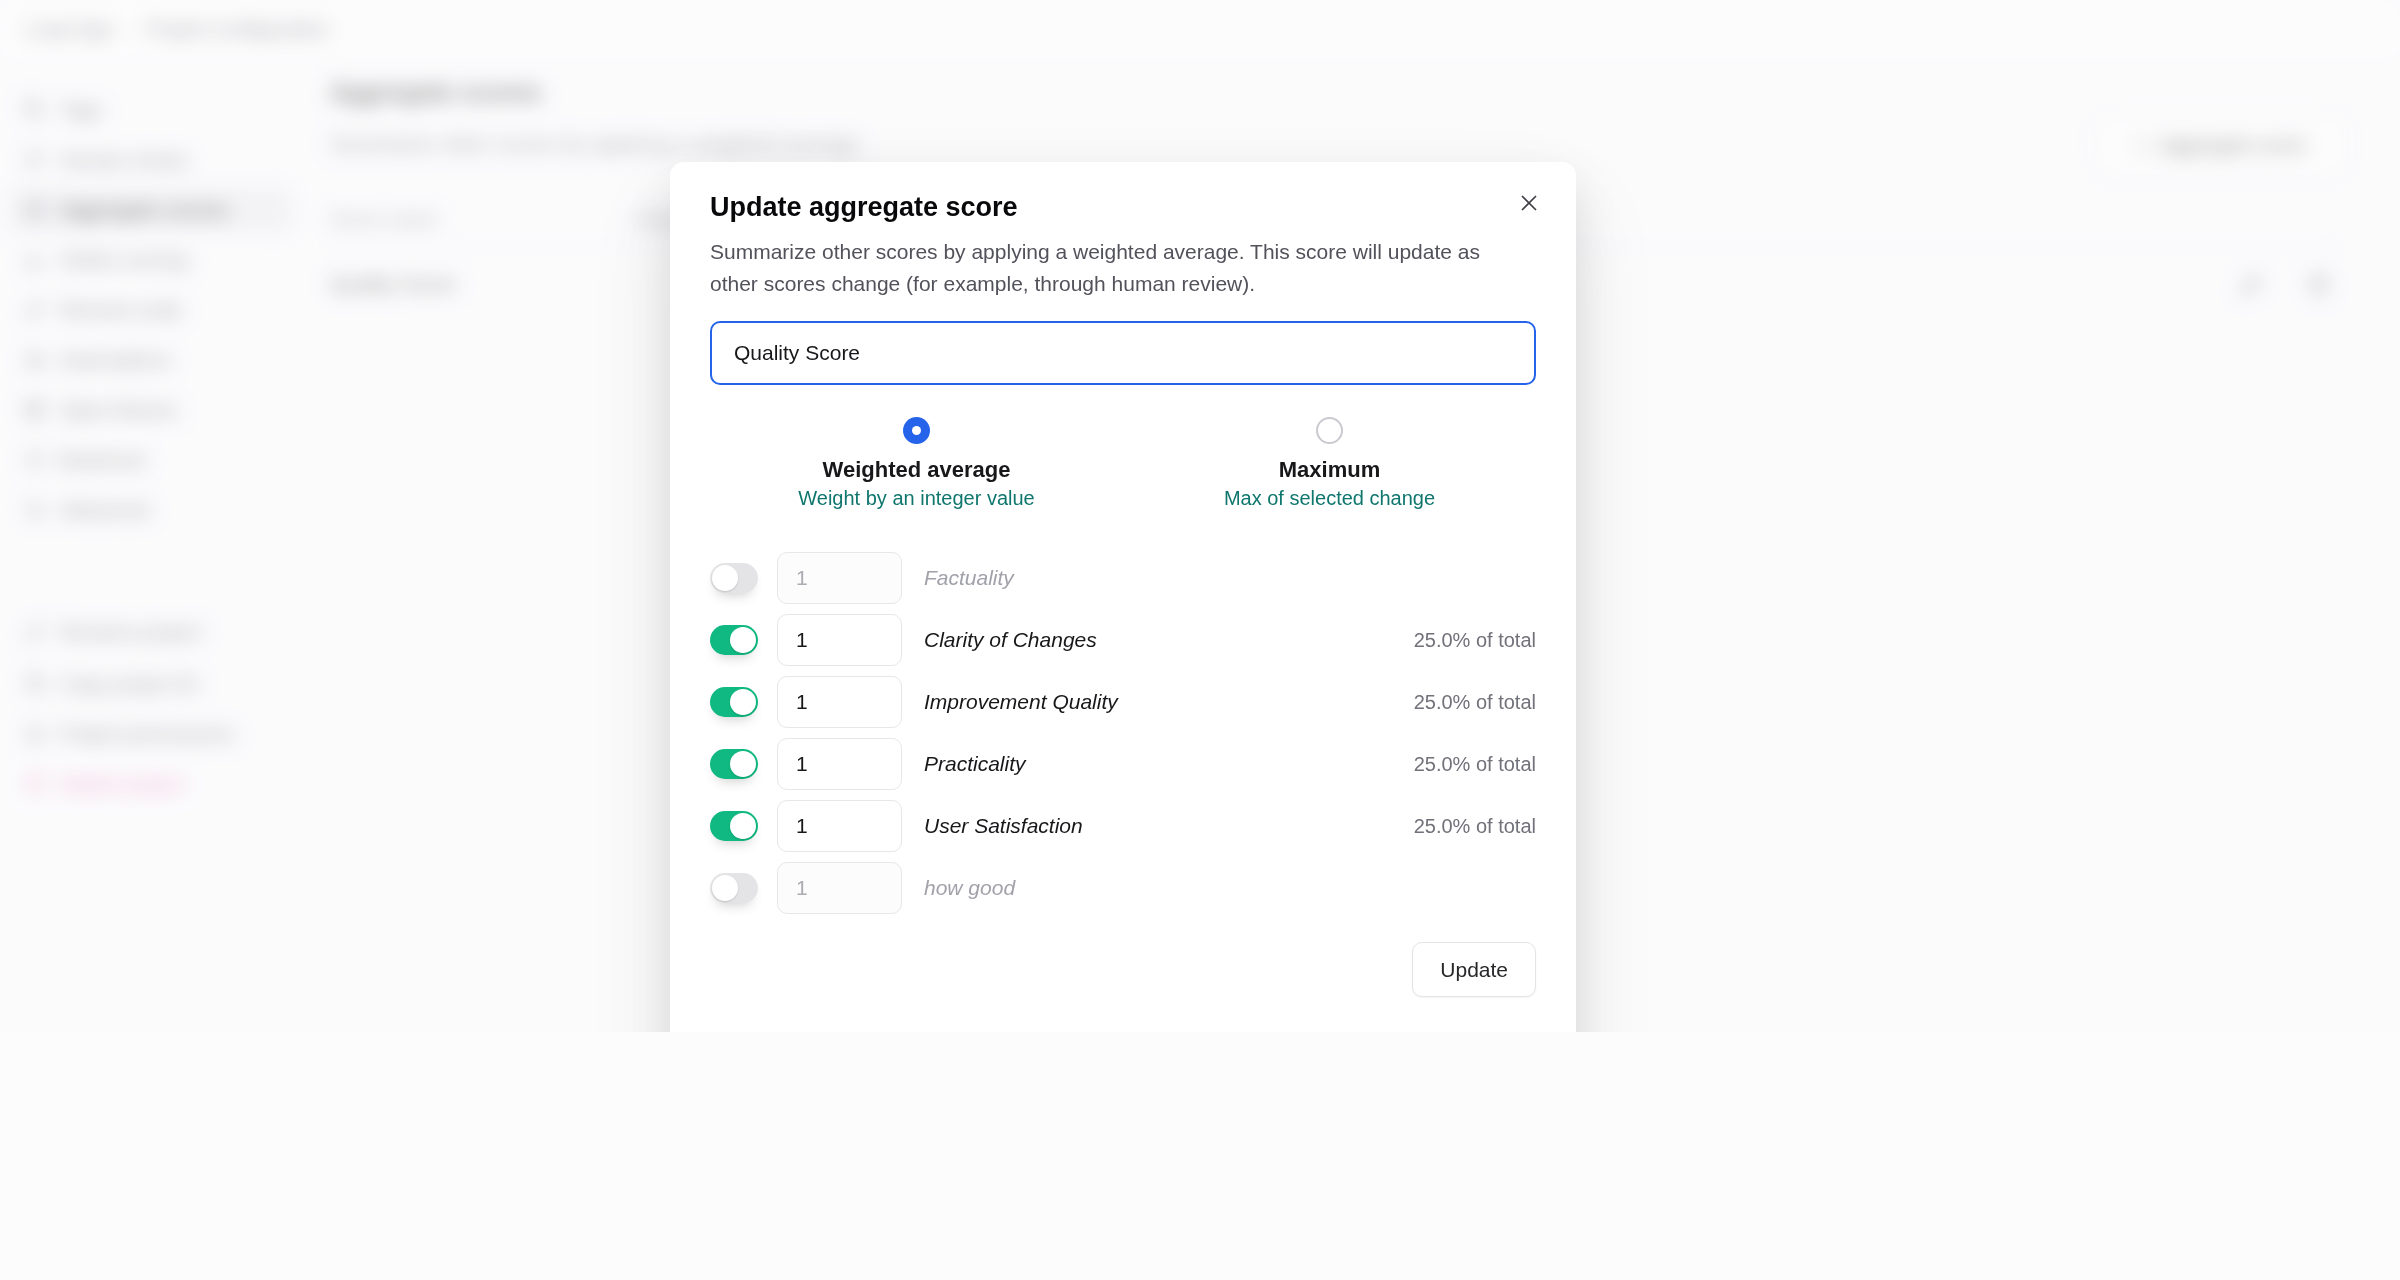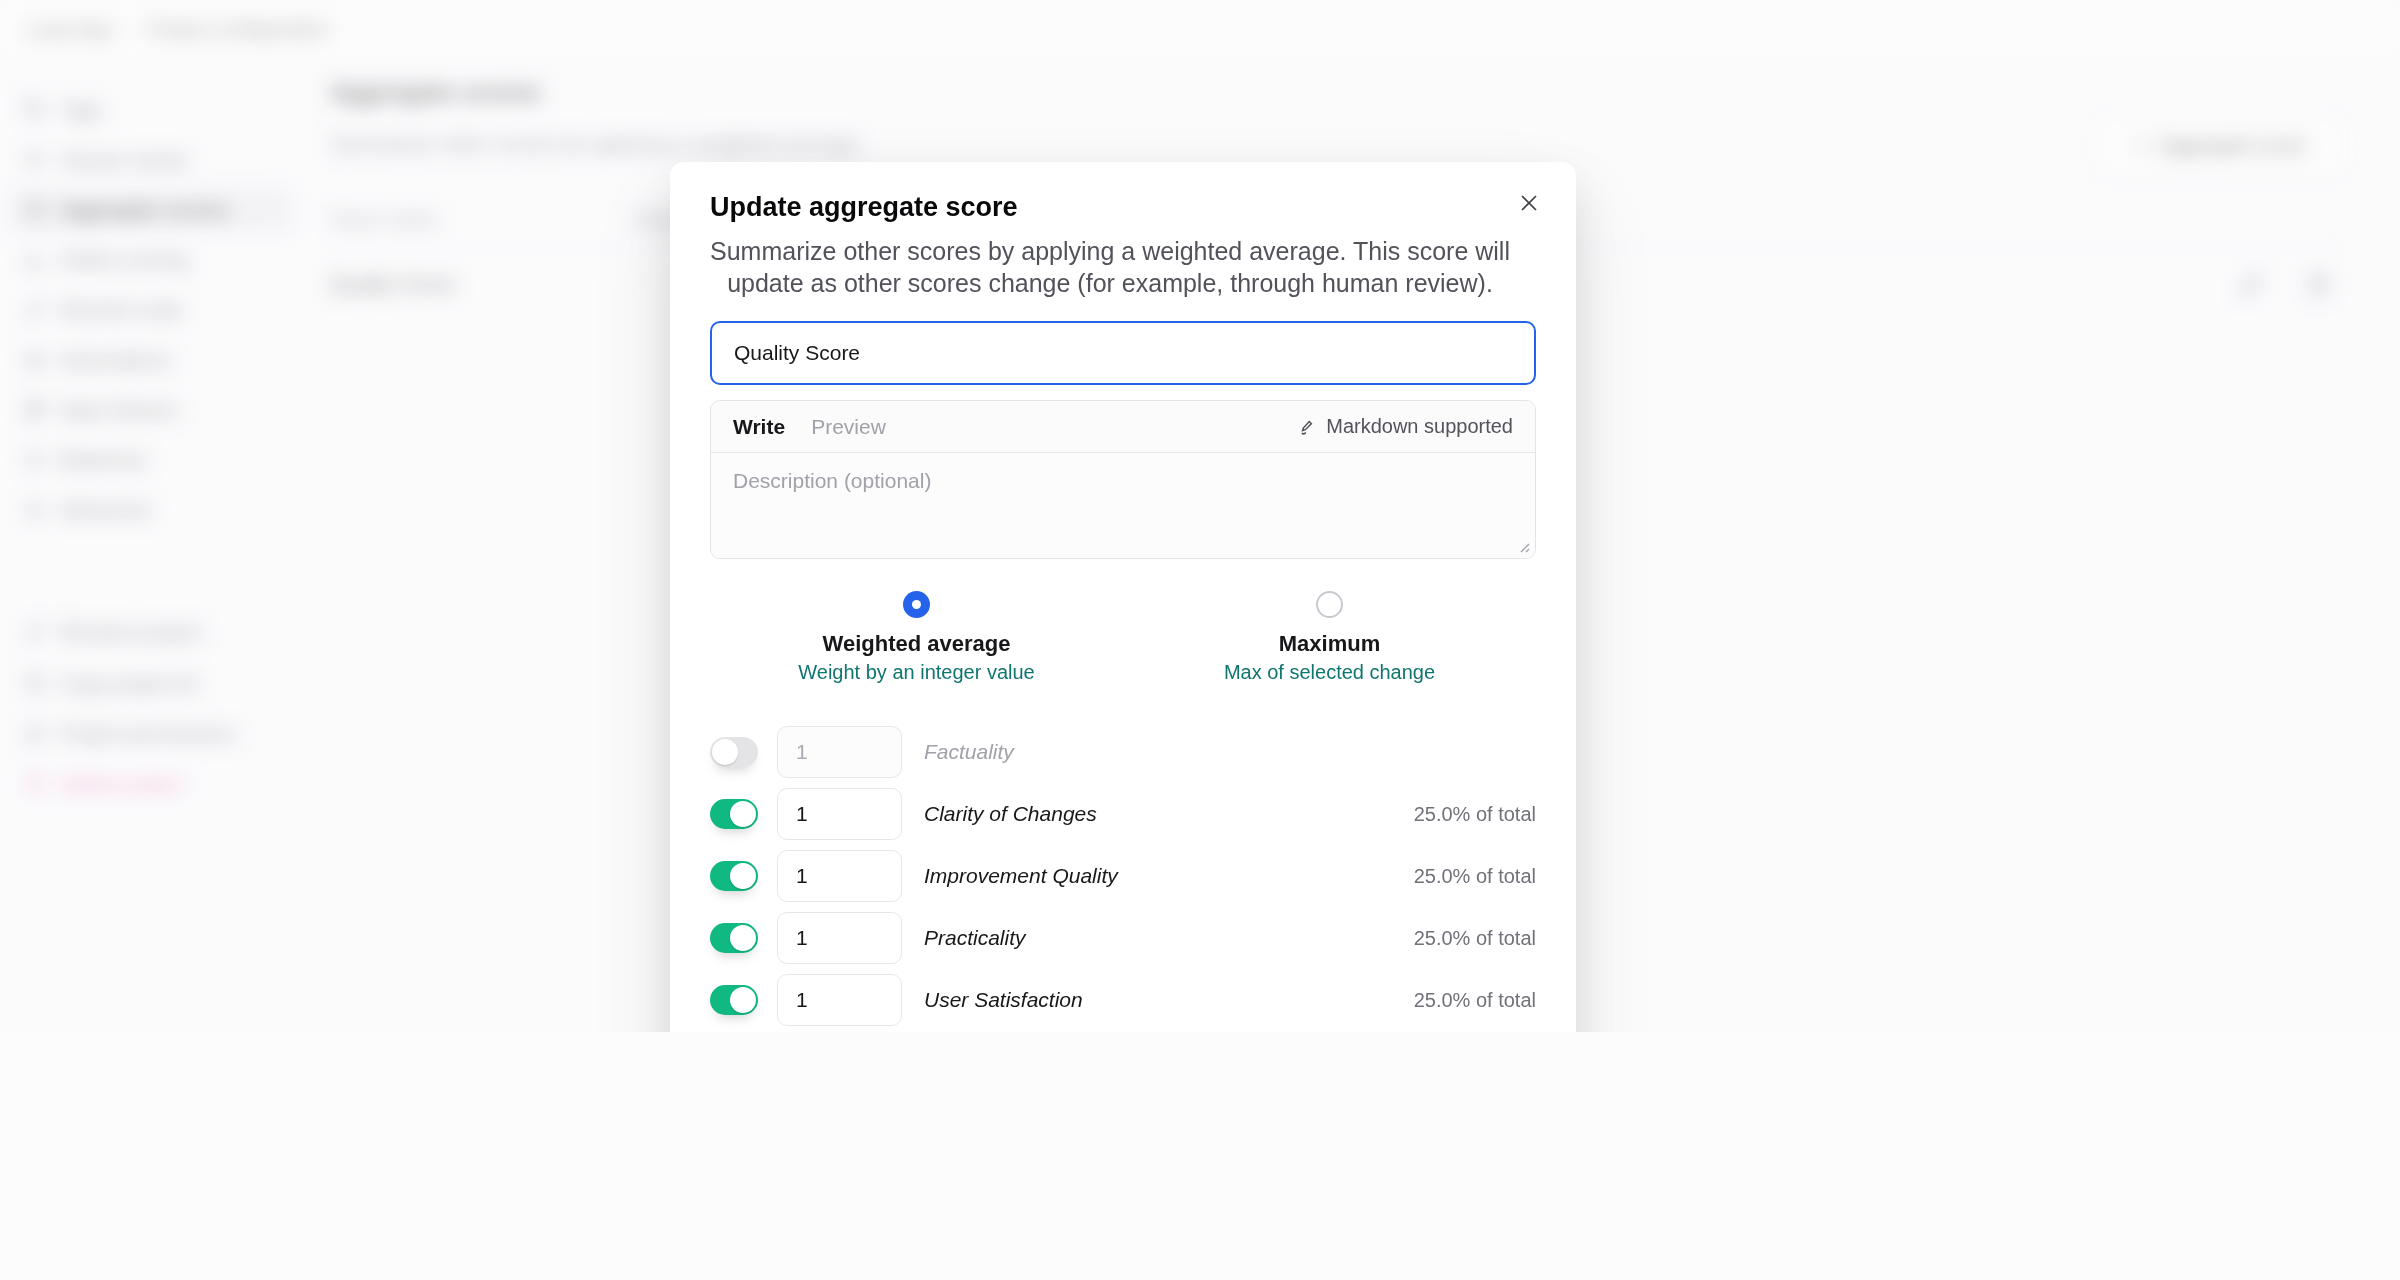--- a/index.html
+++ b/index.html
@@ -38,21 +38,21 @@
   
   .overlay { position:absolute; inset:0; background:rgba(250,250,251,.55); }
 
   
   .modal { position:absolute; left:670px; top:162px; width:906px; height:1055px; background:#ffffff;
            border-radius:14px; box-shadow:0 18px 45px rgba(0,0,0,.10), 0 40px 90px rgba(0,0,0,.08);
            padding:28px 40px 39px 40px; display:flex; flex-direction:column; }
   .m-title { font-size:27px; line-height:34px; font-weight:bold; color:#09090b; }
   .m-close { position:absolute; top:24px; right:30px; width:34px; height:34px; display:flex;
              align-items:center; justify-content:center; color:#3f3f46; cursor:pointer; }
-  .m-desc { margin-top:12px; font-size:25px; line-height:31.5px; color:#52525b; width:800px;text-align:center; }
+  .m-desc { margin-top:12px; font-size:21px; line-height:31.5px; color:#52525b; width:800px; }
 
   .name-input { margin-top:22px; height:64px; width:100%; border:2px solid #2563eb; border-radius:10px;
                 padding:0 22px; font-size:21px; color:#18181b; outline:none; background:#ffffff;
                 font-family:"Liberation Sans", sans-serif; }
 
   .editor { margin-top:15px; border:1px solid #e4e4e7; border-radius:10px; overflow:hidden; }
   .ed-head { height:52px; background:#fbfbfc; border-bottom:1px solid #e9e9ec; display:flex;
              align-items:center; padding:0 22px; gap:26px; }
   .tab { font-size:21px; color:#a1a1aa; cursor:pointer; }
   .tab.active { color:#18181b; font-weight:bold; }
@@ -258,41 +258,20 @@
     <div class="m-close">
       <svg width="24" height="24" viewBox="0 0 24 24" fill="none" stroke="currentColor" stroke-width="1.7">
           <path d="M5 5l14 14M19 5L5 19"></path>
         </svg>
     </div>
     <div class="m-title">Update aggregate score</div>
     <div class="m-desc">Summarize other scores by applying a weighted average. This score will update as other scores change (for example, through human review).</div>
 
     <input class="name-input" type="text" value="Quality Score" style="">
 
-    <div class="editor">
-      <div class="ed-head">
-        <span class="tab active">Write</span>
-        <span class="tab">Preview</span>
-        <span class="md-hint">
-          <svg width="20" height="20" viewBox="0 0 24 24" fill="none" stroke="currentColor" stroke-width="1.8">
-              <path d="M13.5 5.5 16 8 8.8 15.2l-3.3 1.1 1.1-3.3z"></path>
-              <path d="M4.5 19.5c2 1.2 3.8.6 4.8-.9"></path>
-            </svg>
-          <span>Markdown supported</span>
-        </span>
-      </div>
-      <div class="ed-body">
-        <textarea placeholder="Description (optional)" style=""></textarea>
-        <span class="resize-h">
-          <svg width="14" height="14" viewBox="0 0 14 14" stroke="currentColor" stroke-width="1.4">
-              <path d="M13 5 5 13M13 10l-3 3"></path>
-            </svg>
-        </span>
-      </div>
-    </div>
 
     <div class="modes">
       <div class="mode selected">
         <span class="radio"></span>
         <span class="mode-label">Weighted average</span>
         <span class="mode-sub">Weight by an integer value</span>
       </div>
       <div class="mode">
         <span class="radio"></span>
         <span class="mode-label">Maximum</span>

